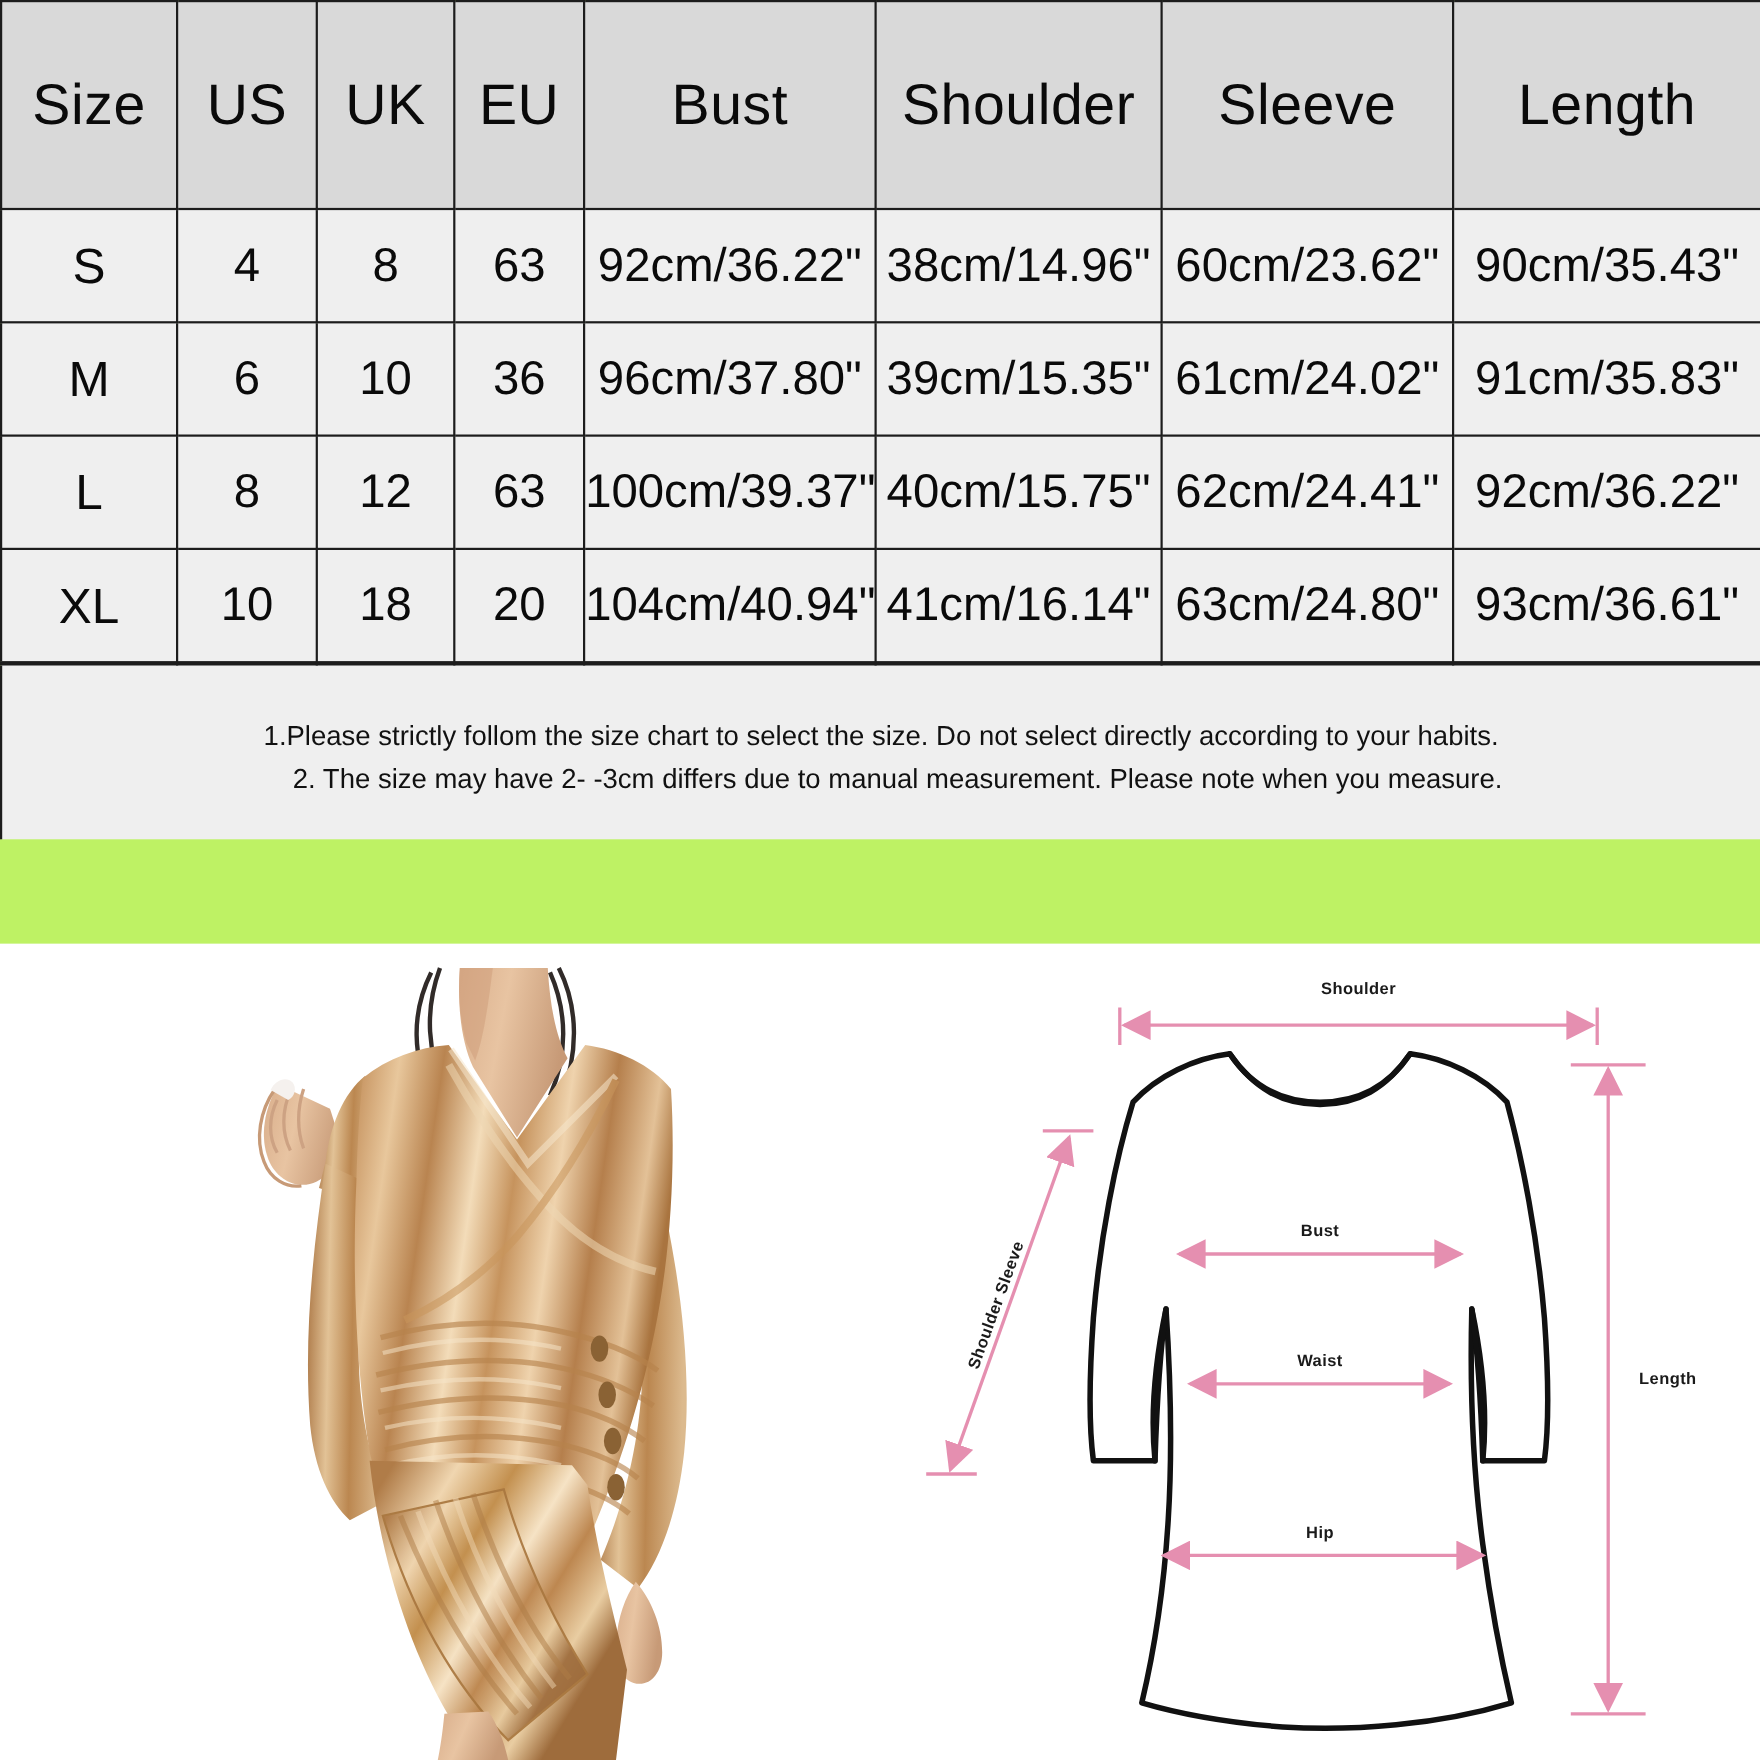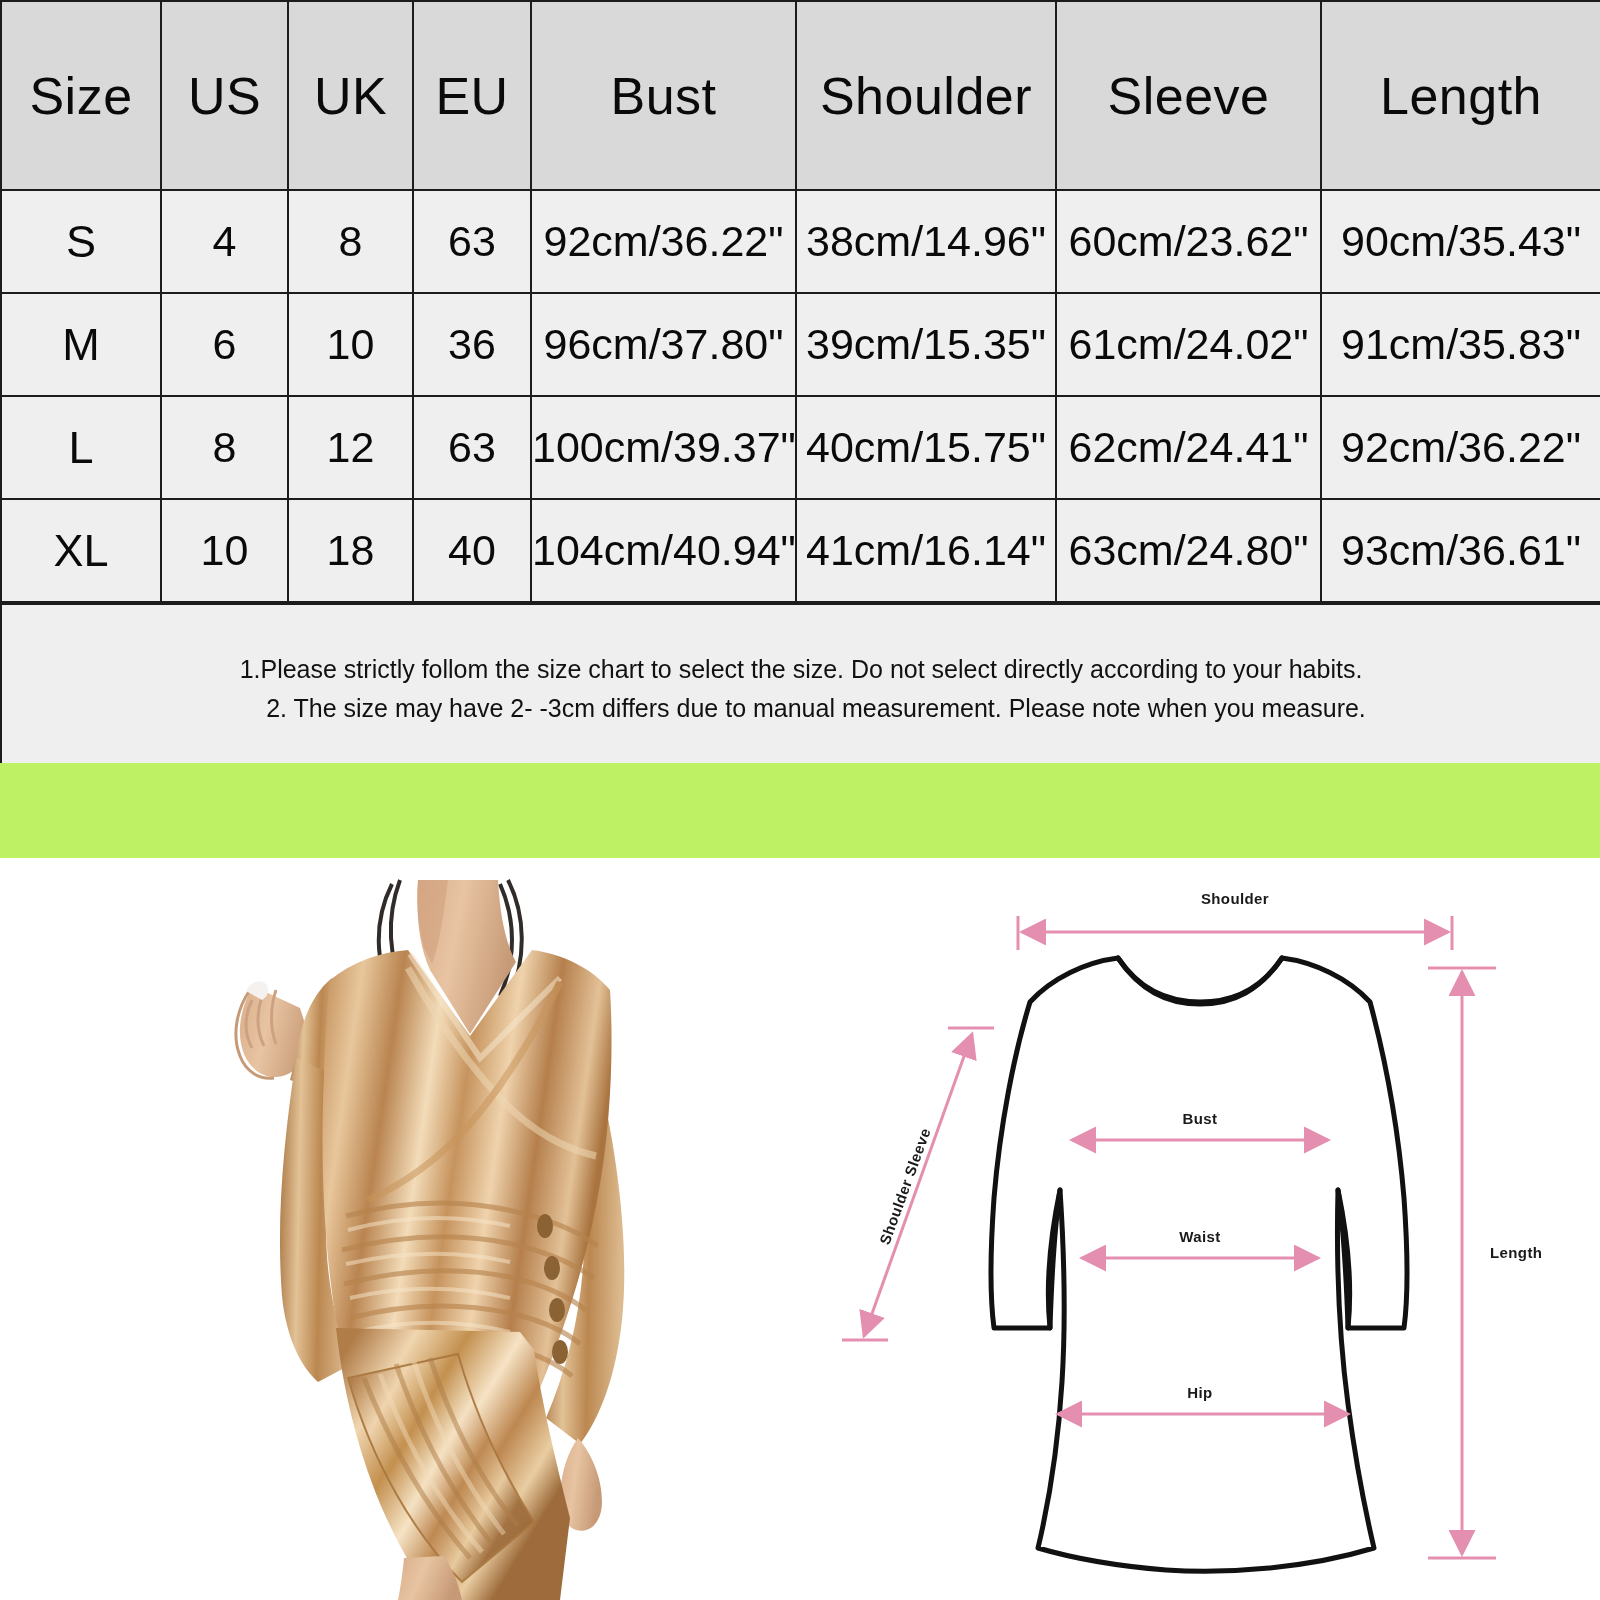--- a/index.html
+++ b/index.html
@@ -173,21 +173,21 @@
         <td>63</td>
         <td>100cm/39.37"</td>
         <td>40cm/15.75"</td>
         <td>62cm/24.41"</td>
         <td>92cm/36.22"</td>
       </tr>
       <tr>
         <td class="sz">XL</td>
         <td>10</td>
         <td>18</td>
-        <td>40</td>
+        <td>20</td>
         <td>104cm/40.94"</td>
         <td>41cm/16.14"</td>
         <td>63cm/24.80"</td>
         <td>93cm/36.61"</td>
       </tr>
       <tr>
         <td class="notes-cell" colspan="8">
           <div class="note-line">1.Please strictly follom the size chart to select the size. Do not select directly according to your habits.</div>
           <div class="note-line second">2. The size may have 2- -3cm differs due to manual measurement. Please note when you measure.</div>
         </td>

